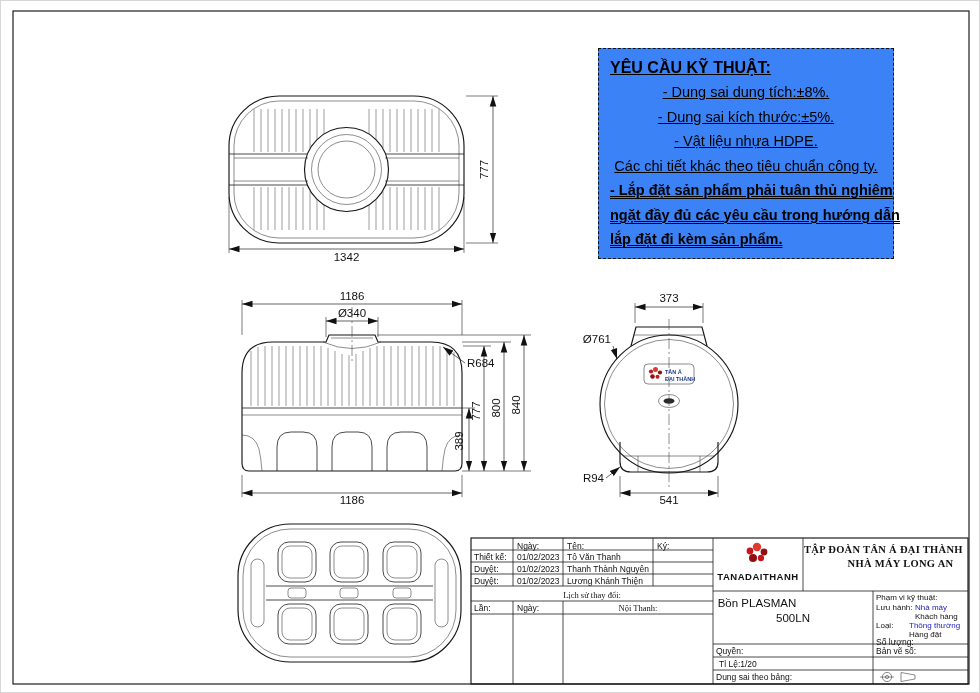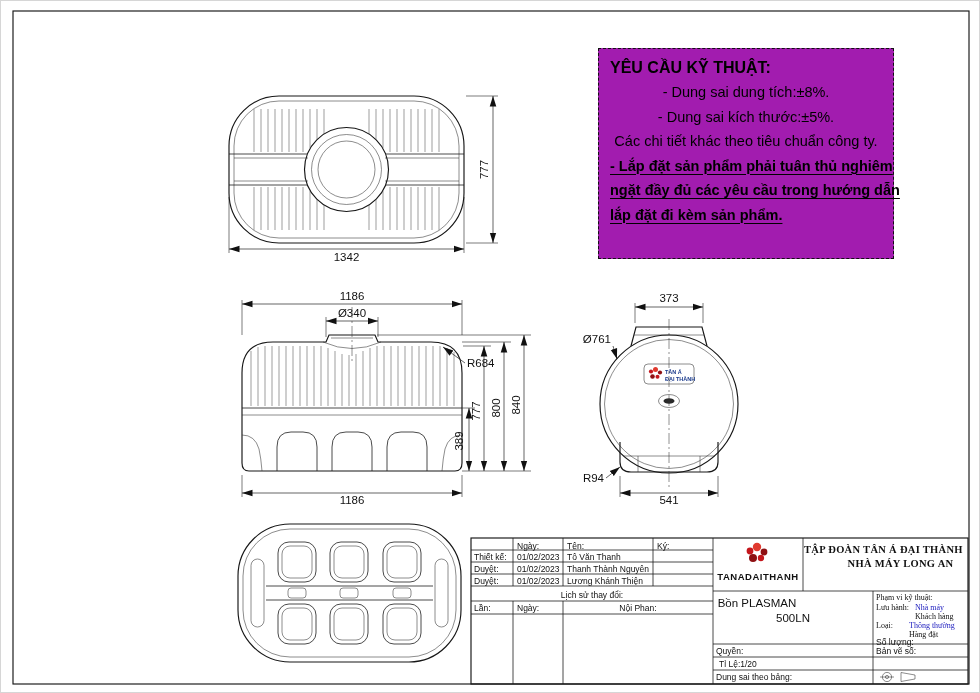--- a/index.html
+++ b/index.html
@@ -13,30 +13,30 @@
   .md   { fill:none; stroke:#1c1c1c; stroke-width:0.8; }
   .thin { fill:none; stroke:#2e2e2e; stroke-width:0.55; }
   .rib  { fill:none; stroke:#3b3b3b; stroke-width:0.5; }
   .x    { fill:none; stroke:#222; stroke-width:0.6; }
   .dim  { fill:none; stroke:#222; stroke-width:0.7; }
   .cl   { fill:none; stroke:#333; stroke-width:0.55; stroke-dasharray:11 3 2 3; }
   .dt   { font:11.5px "Liberation Sans",sans-serif; fill:#111; }
 
   
   .tech-box { position:absolute; left:597px; top:47px; width:296px; height:211px;
-              border:1.7px dashed #111; background:#a21caf; padding:7px 11px 0 11px; }
+              border:1.7px dashed #111; background:#3b82f6; padding:7px 11px 0 11px;text-decoration:underline; }
   .tech-title { font:bold 16px "Liberation Sans",sans-serif; color:#000; line-height:24px; white-space:nowrap; }
   .tech-line  { font:14.5px "Liberation Sans",sans-serif; color:#000; line-height:24.5px; white-space:nowrap;text-align:center; }
   .tech-warn  { font:bold 14.5px "Liberation Sans",sans-serif; color:#000; line-height:24.5px; white-space:nowrap;
                 text-decoration:underline; text-decoration-thickness:1.4px; text-underline-offset:3px; }
 
   
   .t { position:absolute; font:8.5px "Liberation Sans",sans-serif; color:#111; white-space:nowrap; }
-  .t.c { text-align:center; }
-  .t.s8 { font-size:8px;font-family:Liberation Serif, serif; }
+  .t.c { text-align:center;font-family:Liberation Serif, serif; }
+  .t.s8 { font-size:8px; }
   .t.blue { color:#1b1bbe; }
   .t.serif { font:bold 10.5px "Liberation Serif",serif; letter-spacing:.3px; color:#111; }
   .t.brand { font:bold 9.5px "Liberation Sans",sans-serif; letter-spacing:.5px; }
   .t.prod  { font:11.5px "Liberation Sans",sans-serif; }
   .evlogo { font:bold 5.5px "Liberation Sans",sans-serif; fill:#1a3a8c; }
 </style>
 </head>
 <body>
 
 <div class="page">
@@ -190,20 +190,21 @@
         <path class="thin" d="M879,676 H893"></path>
         <path class="thin" d="M900,671.5 L914,674 L914,678 L900,680.5 Z"></path>
       </g>
     </g>
   </svg>
 
   <div class="tech-box">
     <div class="tech-title">YÊU CẦU KỸ THUẬT:</div>
     <div class="tech-line">- Dung sai dung tích:±8%.</div>
     <div class="tech-line">- Dung sai kích thước:±5%.</div>
+    <div class="tech-line">- Vật liệu nhựa HDPE.</div>
     <div class="tech-line">Các chi tiết khác theo tiêu chuẩn công ty.</div>
     <div class="tech-warn">- Lắp đặt sản phẩm phải tuân thủ nghiêm</div>
     <div class="tech-warn">ngặt đầy đủ các yêu cầu trong hướng dẫn</div>
     <div class="tech-warn">lắp đặt đi kèm sản phẩm.</div>
   </div>
 
   <div class="t" style="left:516px;top:540px">Ngày:</div>
   <div class="t" style="left:566px;top:540px">Tên:</div>
   <div class="t" style="left:656px;top:540px">Ký:</div>
 
@@ -215,21 +216,21 @@
   <div class="t" style="left:516px;top:563px">01/02/2023</div>
   <div class="t" style="left:566px;top:563px">Thanh Thành Nguyên</div>
 
   <div class="t" style="left:473px;top:575px">Duyệt:</div>
   <div class="t" style="left:516px;top:575px">01/02/2023</div>
   <div class="t" style="left:566px;top:575px">Lương Khánh Thiện</div>
 
   <div class="t c" style="left:470px;top:589px;width:242px">Lịch sử thay đổi:</div>
   <div class="t" style="left:473px;top:602px">Lần:</div>
   <div class="t" style="left:516px;top:602px">Ngày:</div>
-  <div class="t c" style="left:562px;top:602px;width:150px">Nội Phan:</div>
+  <div class="t c" style="left:562px;top:602px;width:150px">Nội Thanh:</div>
 
   <div class="t serif c" style="left:803px;top:543px;width:143px">TẬP ĐOÀN TÂN Á ĐẠI THÀNH</div>
   <div class="t serif c" style="left:803px;top:557px;width:193px">NHÀ MÁY LONG AN</div>
   <div class="t brand c" style="left:712px;top:570px;width:90px">TANADAITHANH</div>
 
   <div class="t prod c" style="left:676px;top:596px;width:160px">Bồn PLASMAN</div>
   <div class="t prod c" style="left:712px;top:611px;width:160px">500LN</div>
 
   <div class="t s8" style="left:875px;top:592px">Phạm vi kỹ thuật:</div>
   <div class="t s8" style="left:875px;top:602px">Lưu hành:</div>

